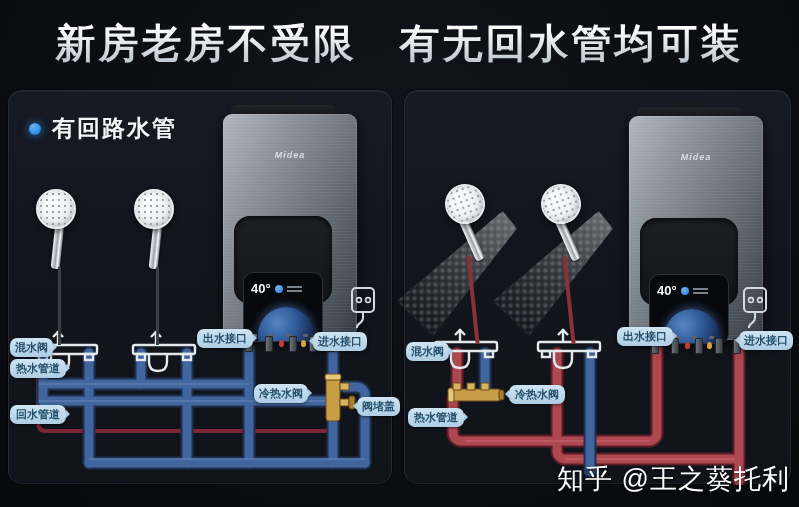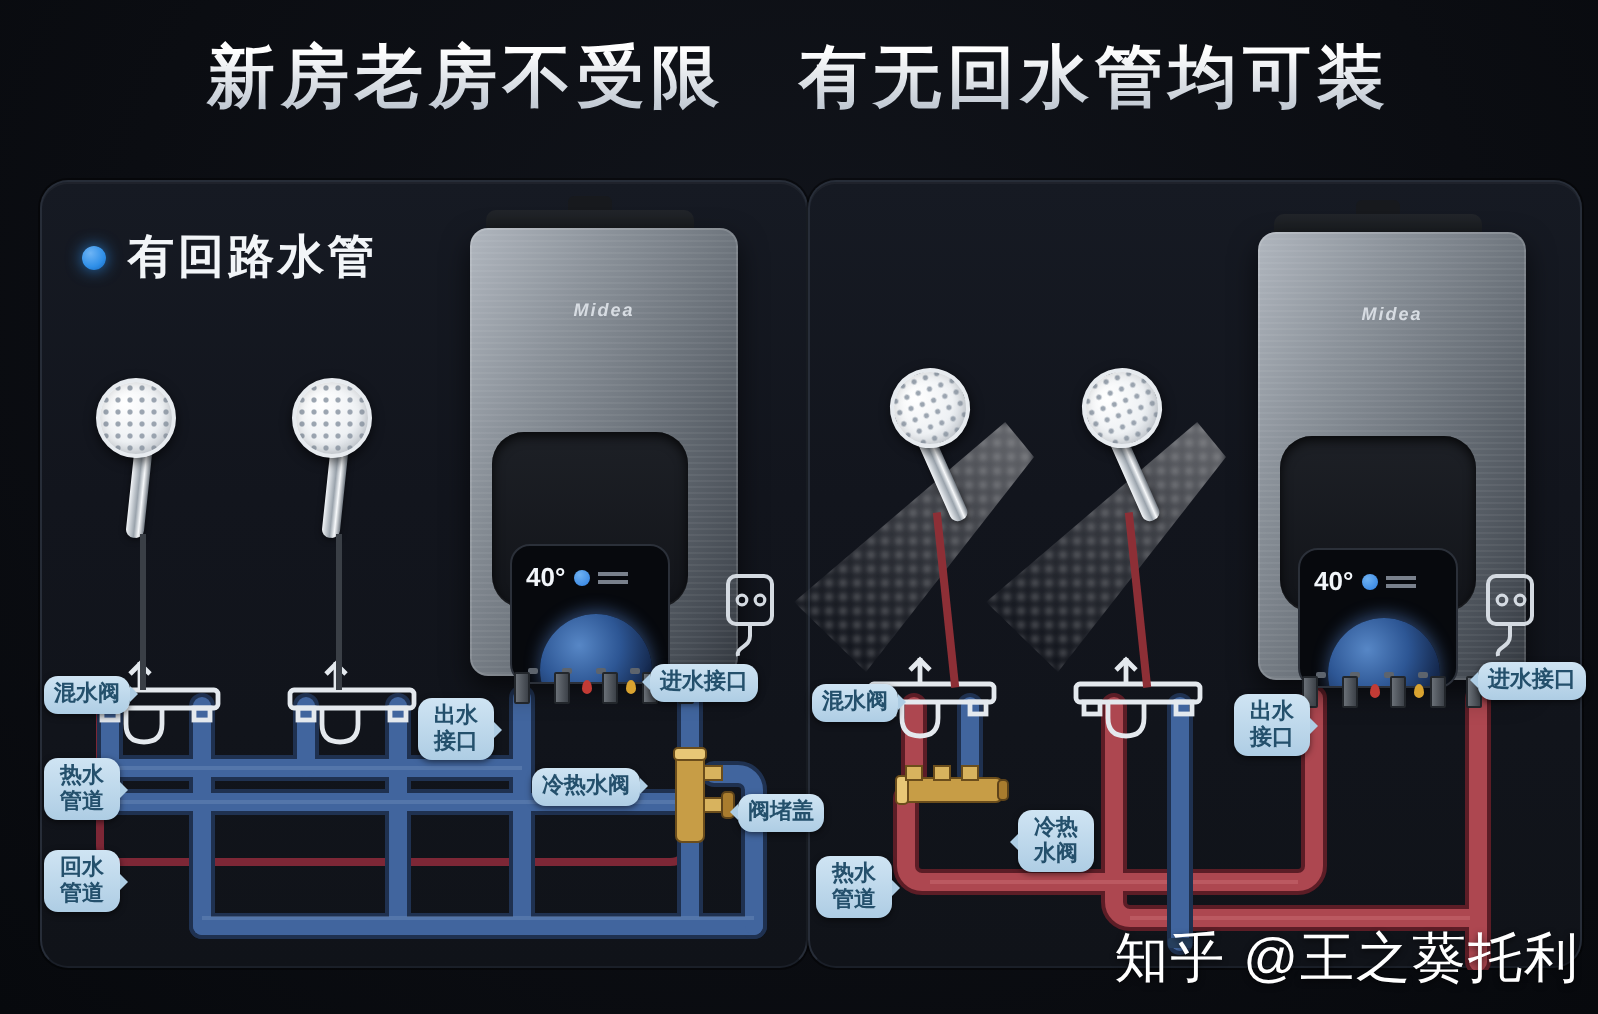--- a/index.html
+++ b/index.html
@@ -5,48 +5,48 @@
   * { margin:0; padding:0; box-sizing:border-box; }
   html,body { background:#000; }
   .page {
     position:relative; width:799px; height:507px; overflow:hidden;
     background:radial-gradient(ellipse at 50% 30%, #11141b 0%, #0b0d12 60%, #07090d 100%);
     font-family:"Liberation Sans", sans-serif;
   }
   
   .title {
     position:absolute; top:16px; left:0; width:100%;
-    text-align:center; font-size:34px; font-weight:800; letter-spacing:3px;
+    text-align:center; font-size:40px; font-weight:800; letter-spacing:3px;
     background:linear-gradient(180deg,#ffffff 20%,#b9c2cd 90%);
     -webkit-background-clip:text; background-clip:text; color:transparent;
     text-shadow:0 0 0 transparent;
   }
   
   .panel {
     position:absolute; top:90px; height:394px; border-radius:14px;
     background:linear-gradient(180deg,#161a23 0%, #12151d 40%, #101319 100%);
     border:1px solid #272d38; border-bottom-color:#1a1f28;
     box-shadow:0 0 0 1px rgba(0,0,0,.4), inset 0 1px 0 rgba(255,255,255,.04);
   }
-  .panel.left  { left:20px;  width:384px; }
+  .panel.left  { left:8px;  width:384px; }
   .panel.right { left:404px; width:387px; }
   .panel-header { position:absolute; top:22px; left:20px; display:flex; align-items:center; gap:11px; z-index:30; }
   .hdr-dot { width:12px; height:12px; border-radius:50%; background:radial-gradient(circle at 35% 30%, #6db4f5, #2f8fe8 60%, #1565b8);
              box-shadow:0 0 8px rgba(47,143,232,.8); }
   .hdr-text { font-size:23px; font-weight:800; color:#f2f5f8; letter-spacing:2px; }
   
   .pipes { position:absolute; inset:0; z-index:5; }
   
   .lbl {
     position:absolute; z-index:40; background:linear-gradient(180deg,#cfe4f3,#aecde4);
     color:#24506c; font-size:11px; font-weight:700; line-height:1.15;
     padding:3px 5px; border-radius:7px; white-space:nowrap;
     box-shadow:0 1px 3px rgba(0,0,0,.55);
   }
-  .lbl.two { white-space:normal; width:38px; text-align:center;margin-top:20px; }
+  .lbl.two { white-space:normal; width:56px; text-align:center; }
   .lbl::after { content:""; position:absolute; top:50%; margin-top:-4px; border:4px solid transparent; }
   .lbl.pt-r::after { left:100%; border-left-color:#aecde4; }
   .lbl.pt-l::after { right:100%; border-right-color:#aecde4; }
   
   .shower { position:absolute; z-index:20; }
   .head {
     position:absolute; width:40px; height:40px; border-radius:50%;
     background:
       radial-gradient(circle at 50% 50%, rgba(150,160,172,.95) 1px, transparent 1.6px),
       radial-gradient(circle at 35% 30%, #ffffff, #eef1f4 55%, #c9cfd6 85%, #aab1b9);

